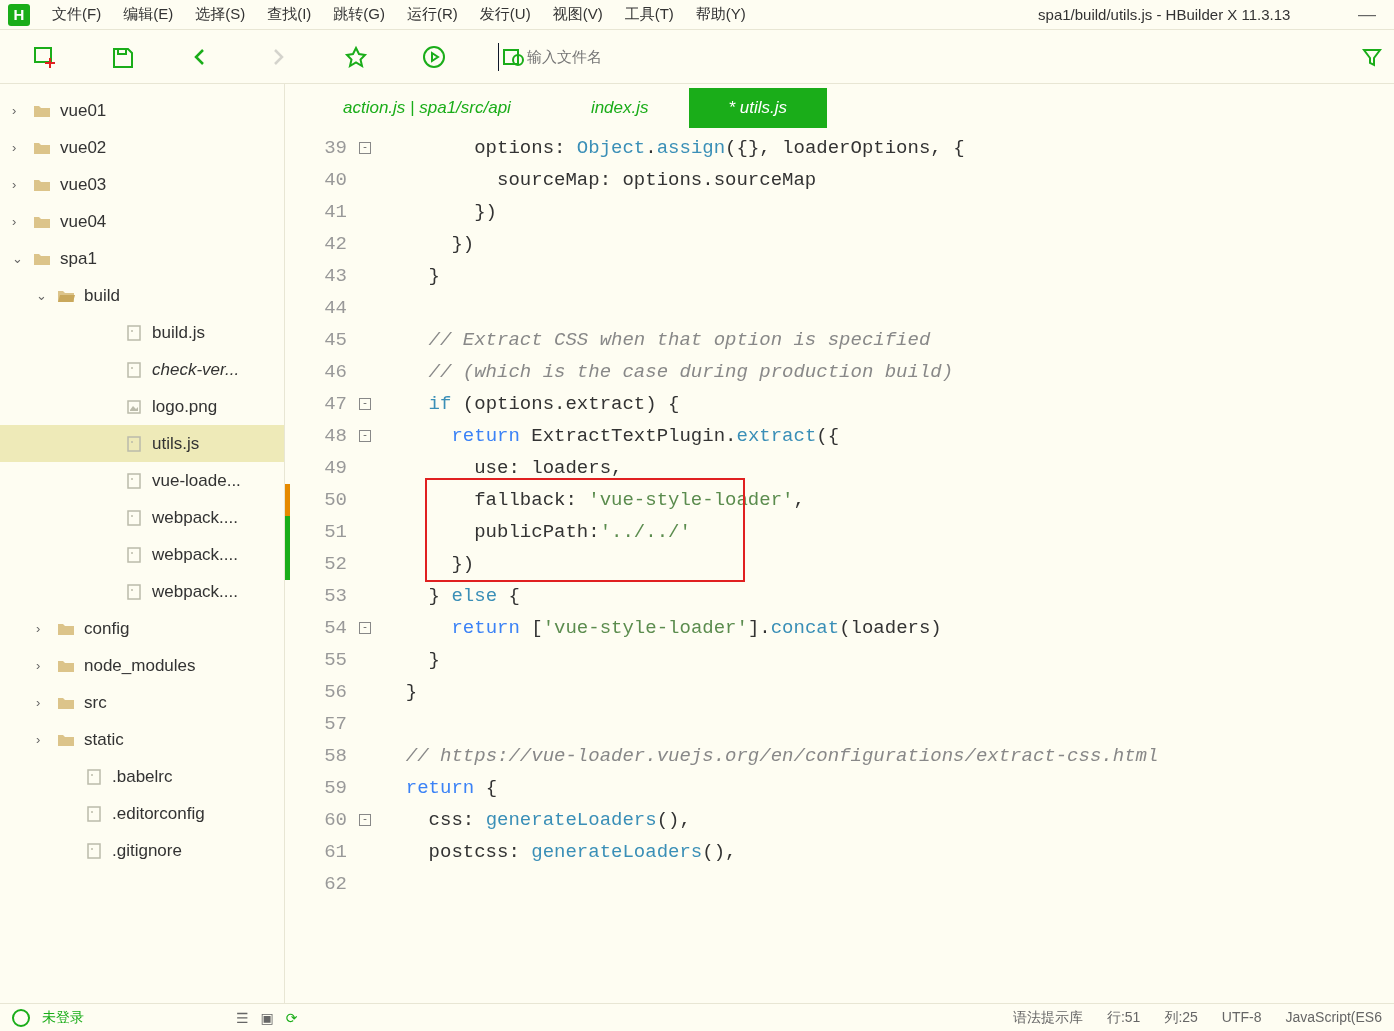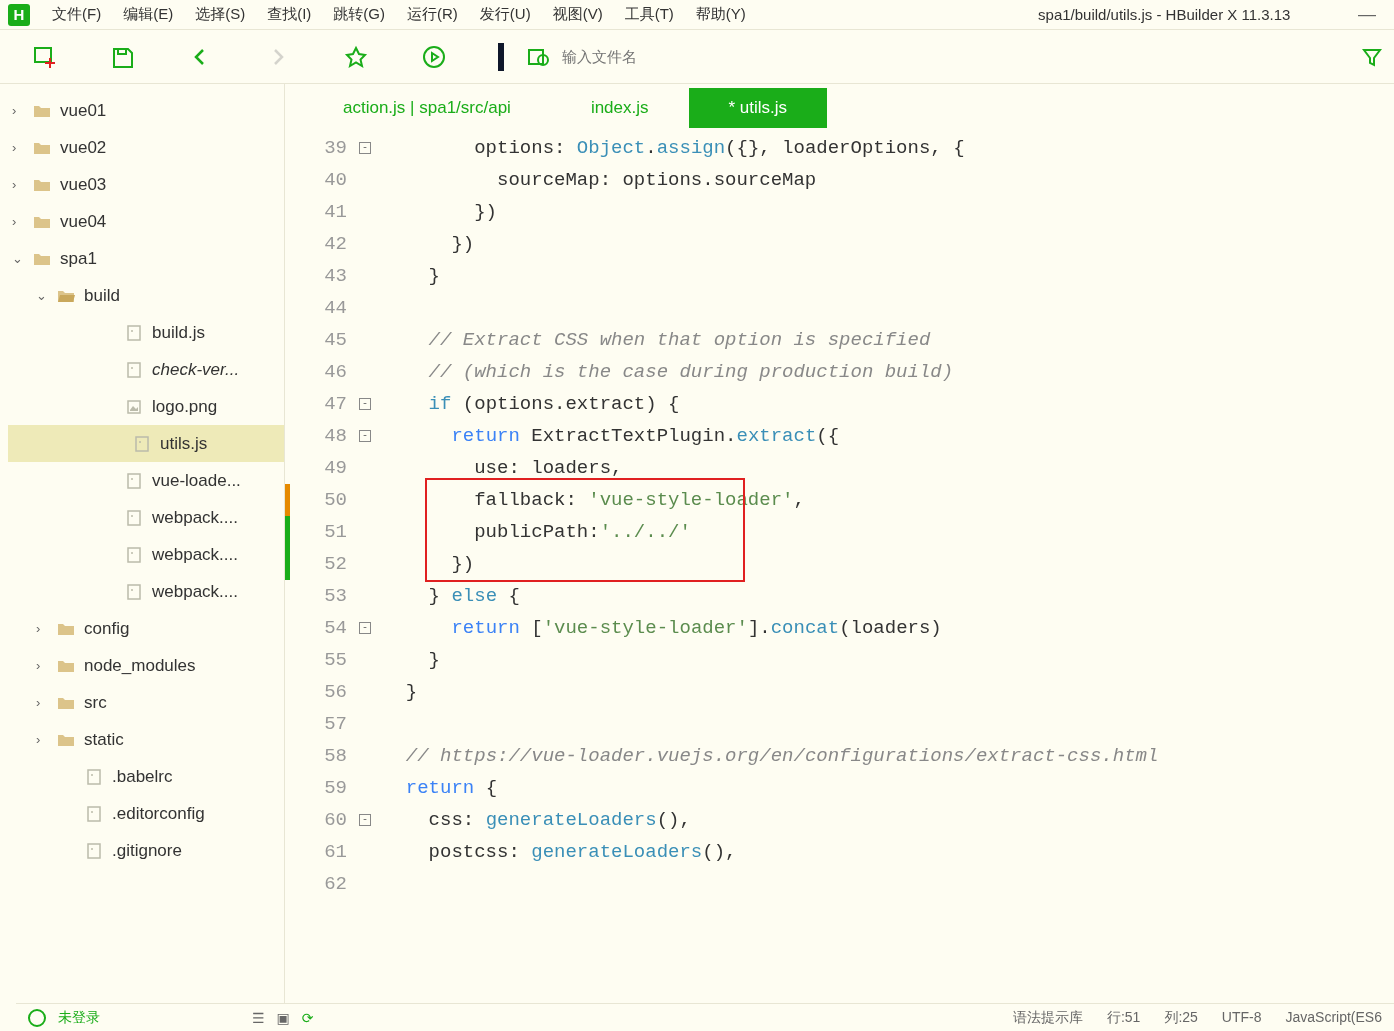--- a/index.html
+++ b/index.html
@@ -7,55 +7,55 @@
 .menubar { height: 30px; background: #fefdf2; display: flex; align-items: center; padding: 0 8px; border-bottom: 1px solid #e8e6d4; }
 .logo { width: 22px; height: 22px; background: #1aad19; color: #fff; font-weight: bold; display: flex; align-items: center; justify-content: center; border-radius: 3px; margin-right: 12px; font-size: 15px; }
 .menu-items { display: flex; gap: 2px; }
 .menu-item { padding: 4px 10px; font-size: 15px; color: #333; cursor: pointer; }
 .app-title { position: absolute; left: 50%; transform: translateX(-50%); font-size: 15px; color: #333; white-space: nowrap; left: 98%; transform: translateX(-130%); }
 .window-controls { margin-left: auto; display: flex; gap: 20px; padding-right: 10px; }
 .win-ctrl { font-size: 18px; color: #666; cursor: pointer; }
 .toolbar { height: 54px; background: #fefdf2; display: flex; align-items: center; padding: 0 30px; border-bottom: 1px solid #e8e6d4; gap: 50px; }
 .tool-btn { width: 28px; height: 28px; display: flex; align-items: center; justify-content: center; cursor: pointer; }
 .tool-btn svg { width: 24px; height: 24px; }
-.search-area { display: flex; align-items: center; gap: 10px; border-left: 6px solid #0f172a; padding-left: 20px; }
+.search-area { display: flex; align-items: center; border-left: 1px solid #0f172a; }
 .search-input { border: none; background: transparent; font-size: 15px; color: #999; outline: none; width: 200px; }
 .filter-icon { position: absolute; right: 8px; }
 .main { display: flex; height: calc(100% - 30px - 54px - 28px); }
 .sidebar { width: 285px; background: #fefdf2; border-right: 1px solid #e8e6d4; overflow-y: auto; padding-top: 8px; }
 .tree-node { display: flex; align-items: center; height: 37px; padding-left: 12px; cursor: pointer; font-size: 17px; color: #333; }
-.tree-node.selected { background: #eeeab8; margin-left: 8px; }
+.tree-node.selected { background: #eeeab8; }
 .tree-chevron { width: 16px; color: #666; font-size: 13px; margin-right: 4px; }
 .tree-icon { width: 20px; margin-right: 8px; display: flex; align-items: center; justify-content: center; }
 .tree-label { white-space: nowrap; overflow: hidden; text-overflow: ellipsis; }
 .folder-closed { fill: #dcc48a; }
 .folder-open { fill: #dcc48a; }
 .editor-area { flex: 1; display: flex; flex-direction: column; background: #fefdf2; overflow: hidden; }
 .tabs { height: 48px; display: flex; align-items: center; padding-left: 18px; }
-.tab { padding: 10px 40px; font-size: 17px; color: #1aad19; cursor: pointer; }
+.tab { padding: 10px 40px; font-size: 17px; color: #1aad19; cursor: pointer; font-style: italic; }
 .tab.active { background: #1aad19; color: #fff; }
 .code-area { flex: 1; display: flex; overflow: hidden; font-family: Consolas, "Courier New", monospace; font-size: 19px; line-height: 32px; position: relative; }
 .gutter { width: 65px; text-align: right; color: #999; padding-right: 8px; user-select: none; }
 .gutter-line { height: 32px; }
 .fold-col { width: 20px; user-select: none; }
 .fold-mark { height: 32px; display: flex; align-items: center; justify-content: center; }
 .fold-box { width: 12px; height: 12px; border: 1px solid #888; display: flex; align-items: center; justify-content: center; font-size: 10px; line-height: 1; color: #666; }
 .code-content { flex: 1; padding-left: 8px; position: relative; }
 .code-line { height: 32px; white-space: pre; color: #333; }
 .kw-str { color: #5b8c4e; }
 .kw-obj { color: #3a8fb7; }
 .kw-comment { color: #888; font-style: italic; }
 .kw-keyword { color: #3a8fb7; }
 .kw-func { color: #3a8fb7; }
 .kw-return { color: #3b82f6; }
 .red-box { position: absolute; border: 2px solid #e02020; pointer-events: none; }
 .change-bar { position: absolute; left: 0; width: 5px; }
 .change-bar.orange { background: #e68a00; }
 .change-bar.green { background: #1aad19; }
-.statusbar { height: 28px; background: #fefdf2; border-top: 1px solid #e8e6d4; display: flex; align-items: center; padding: 0 12px; font-size: 14px; color: #666; position: absolute; bottom: 0; left: 16px; right: 0; }
+.statusbar { height: 28px; background: #fefdf2; border-top: 1px solid #e8e6d4; display: flex; align-items: center; padding: 0 12px; font-size: 14px; color: #666; position: absolute; bottom: 0; left: 0; right: 0; }
 .status-left { display: flex; align-items: center; gap: 12px; }
 .status-user-icon { width: 18px; height: 18px; border: 2px solid #1aad19; border-radius: 50%; }
 .status-login { color: #1aad19; }
 .status-icons { display: flex; gap: 12px; margin-left: 140px; }
 .status-right { margin-left: auto; display: flex; gap: 24px; }
 </style>
 </head>
 <body>
 
 <div class="menubar">

